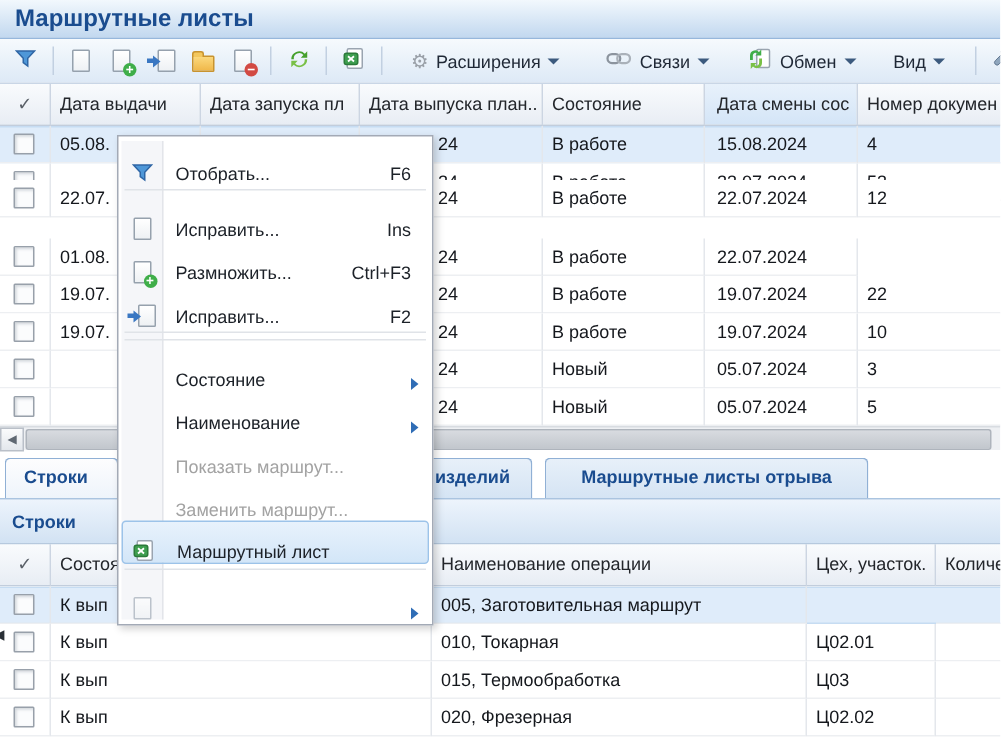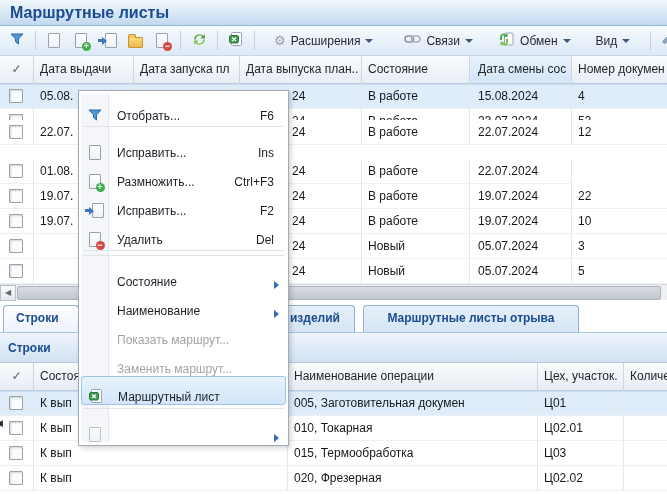--- a/index.html
+++ b/index.html
@@ -296,22 +296,21 @@
     <div class="hcell b3">Цех, участок.</div>
     <div class="hcell b4">Количество</div>
   </div>
 
   <div class="bt-rows">
     <div class="brow sel" style="top:0">
       <div class="cell b0">
           <span class="cb"></span>
         </div>
       <div class="cell b1">К вып</div>
-      <div class="cell b2">005, Заготовительная докумен</div>
-      <div class="cell b3">Ц01</div>
+      <div class="cell b2">005, Заготовительная маршрут</div>
       <div class="cell b4"></div>
     </div>
     <div class="brow" style="top:25px">
       <div class="cell b0">
           <span class="cb"></span>
         </div>
       <div class="cell b1">К вып</div>
       <div class="cell b2">010, Токарная</div>
       <div class="cell b3">Ц02.01</div>
       <div class="cell b4"></div>
@@ -362,27 +361,20 @@
         </span>
       <span class="lbl">Размножить...</span>
       <span class="sc">Ctrl+F3</span>
     </div>
     <div class="mi bold">
       <span class="ic">
           <span class="icn-page badge-edit" style="margin-left:6px"></span>
         </span>
       <span class="lbl">Исправить...</span>
       <span class="sc">F2</span>
-    </div>
-    <div class="mi">
-      <span class="ic">
-          <span class="icn-page badge badge-del"></span>
-        </span>
-      <span class="lbl">Удалить</span>
-      <span class="sc">Del</span>
     </div>
     <div class="msep"></div>
     <div class="msep"></div>
     <div class="mi">
       <span class="ic"></span>
       <span class="lbl">Состояние</span>
       <span class="sub-arrow"></span>
     </div>
     <div class="mi">
       <span class="ic"></span>

